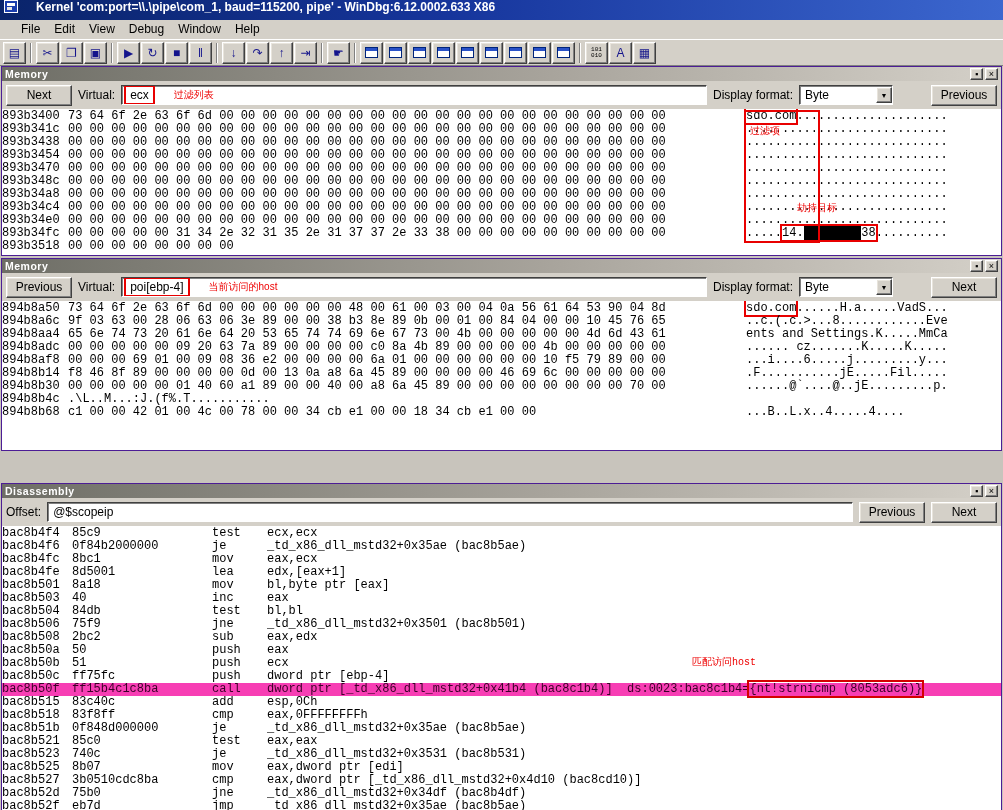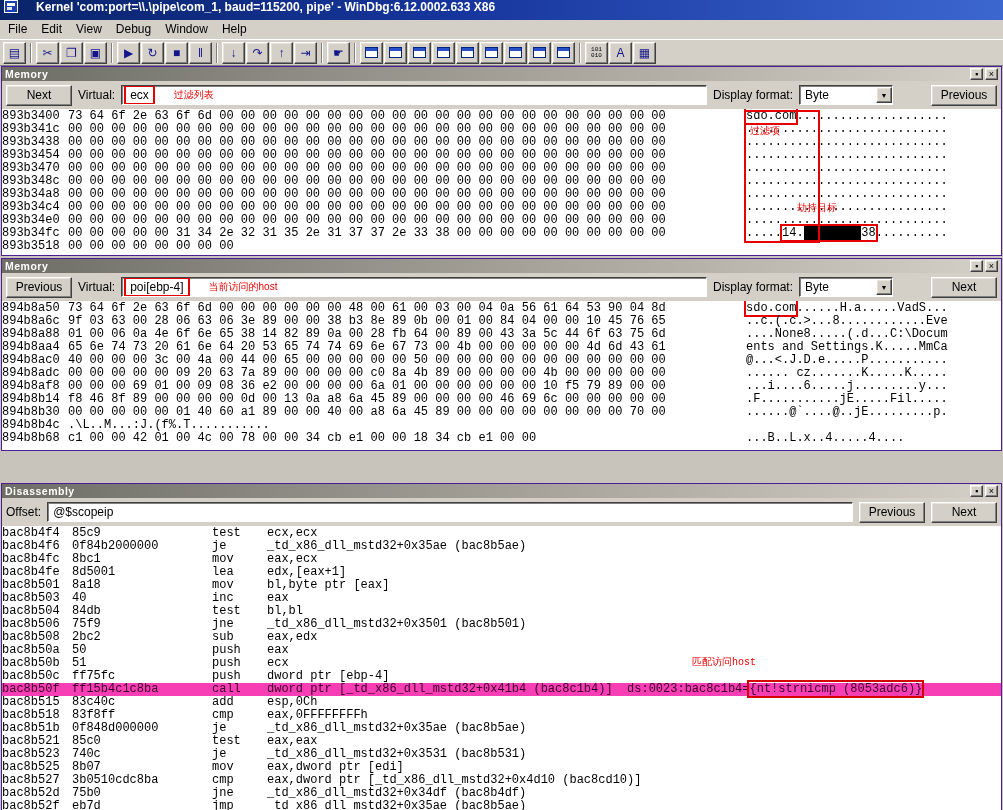--- a/index.html
+++ b/index.html
@@ -7,21 +7,21 @@
   body { background:#d4d0c8; font-family:"Liberation Sans",sans-serif; font-size:12px; color:#000; }
 
   
   .titlebar { height:20px; background:linear-gradient(90deg,#0a246a 0%,#16359c 45%,#3c67cf 100%);
     display:flex; align-items:flex-start; padding:0 4px; gap:18px; }
   .appicon { width:14px; height:13px; background:#1b3fae; border:1px solid #fff; position:relative; flex:none; }
   .appicon::before { content:""; position:absolute; left:2px; right:2px; top:2px; height:3px; background:#fff; }
   .appicon::after  { content:""; position:absolute; left:2px; right:5px; top:6px; bottom:2px; background:#e6e6e6; }
   .title-text { color:#fff; font-weight:bold; white-space:nowrap; overflow:hidden; }
 
-  .menubar { height:19px; display:flex; align-items:center; padding-left:1px; }
+  .menubar { height:19px; display:flex; align-items:center; padding-left:14px; }
   .menu-item { padding:2px 7px 3px 7px; cursor:default; }
 
   .toolbar { height:27px; display:flex; align-items:center; padding:2px 3px;
     border-top:1px solid #ffffff; border-bottom:1px solid #808080; gap:1px; }
   .btn3d { background:#d4d0c8; border:1px solid; border-color:#ffffff #404040 #404040 #ffffff;
     box-shadow:inset -1px -1px 0 #808080, inset 1px 1px 0 #e8e4dc; }
   .tb-btn { width:23px; height:22px; display:flex; align-items:center; justify-content:center;
     padding:0; font-family:inherit; cursor:default; }
   .tb-glyph { font-size:12px; color:#14148c; line-height:1; }
   .tb-sep { width:2px; height:20px; border-left:1px solid #808080; border-right:1px solid #ffffff; margin:0 3px; }
@@ -251,23 +251,21 @@
           <button class="combo-arrow btn3d">
               <span>▼</span>
             </button>
         </div>
         <button class="nav btn3d">Next</button>
       </div>
       <div class="pcontent">
         <div>
             <div class="mrow"><span class="m-addr">894b8a50</span><span class="m-hex">73 64 6f 2e 63 6f 6d 00 00 00 00 00 00 48 00 61 00 03 00 04 0a 56 61 64 53 90 04 8d</span><span class="m-ascii"><span class="redbox"><span>sdo.com</span></span><span>......H.a.....VadS...</span></span></div>
             <div class="mrow"><span class="m-addr">894b8a6c</span><span class="m-hex">9f 03 63 00 28 06 63 06 3e 89 00 00 38 b3 8e 89 0b 00 01 00 84 04 00 00 10 45 76 65</span><span class="m-ascii"><span>..c.(.c.&gt;...8............Eve</span></span></div>
-            <div class="mrow"><span class="m-addr">894b8a88</span><span class="m-hex">01 00 06 0a 4e 6f 6e 65 38 14 82 89 0a 00 28 fb 64 00 89 00 43 3a 5c 44 6f 63 75 6d</span><span class="m-ascii"><span>....None8.....(.d...C:\Docum</span></span></div>
             <div class="mrow"><span class="m-addr">894b8aa4</span><span class="m-hex">65 6e 74 73 20 61 6e 64 20 53 65 74 74 69 6e 67 73 00 4b 00 00 00 00 00 4d 6d 43 61</span><span class="m-ascii"><span>ents and Settings.K.....MmCa</span></span></div>
-            <div class="mrow"><span class="m-addr">894b8ac0</span><span class="m-hex">40 00 00 00 3c 00 4a 00 44 00 65 00 00 00 00 00 50 00 00 00 00 00 00 00 00 00 00 00</span><span class="m-ascii"><span>@...&lt;.J.D.e.....P...........</span></span></div>
             <div class="mrow"><span class="m-addr">894b8adc</span><span class="m-hex">00 00 00 00 00 09 20 63 7a 89 00 00 00 00 c0 8a 4b 89 00 00 00 00 4b 00 00 00 00 00</span><span class="m-ascii"><span>...... cz.......K.....K.....</span></span></div>
             <div class="mrow"><span class="m-addr">894b8af8</span><span class="m-hex">00 00 00 69 01 00 09 08 36 e2 00 00 00 00 6a 01 00 00 00 00 00 00 10 f5 79 89 00 00</span><span class="m-ascii"><span>...i....6.....j.........y...</span></span></div>
             <div class="mrow"><span class="m-addr">894b8b14</span><span class="m-hex">f8 46 8f 89 00 00 00 00 0d 00 13 0a a8 6a 45 89 00 00 00 00 46 69 6c 00 00 00 00 00</span><span class="m-ascii"><span>.F...........jE.....Fil.....</span></span></div>
             <div class="mrow"><span class="m-addr">894b8b30</span><span class="m-hex">00 00 00 00 00 01 40 60 a1 89 00 00 40 00 a8 6a 45 89 00 00 00 00 00 00 00 00 70 00</span><span class="m-ascii"><span>......@`....@..jE.........p.</span></span></div>
             <div class="mrow"><span class="m-addr">894b8b4c</span><span class="m-ascii"><span>.\L..M...:J.(f%.T...........</span></span></div>
             <div class="mrow"><span class="m-addr">894b8b68</span><span class="m-hex">c1 00 00 42 01 00 4c 00 78 00 00 34 cb e1 00 00 18 34 cb e1 00 00</span><span class="m-ascii"><span>...B..L.x..4.....4....</span></span></div>
           </div>
       </div>
     </div>
 

